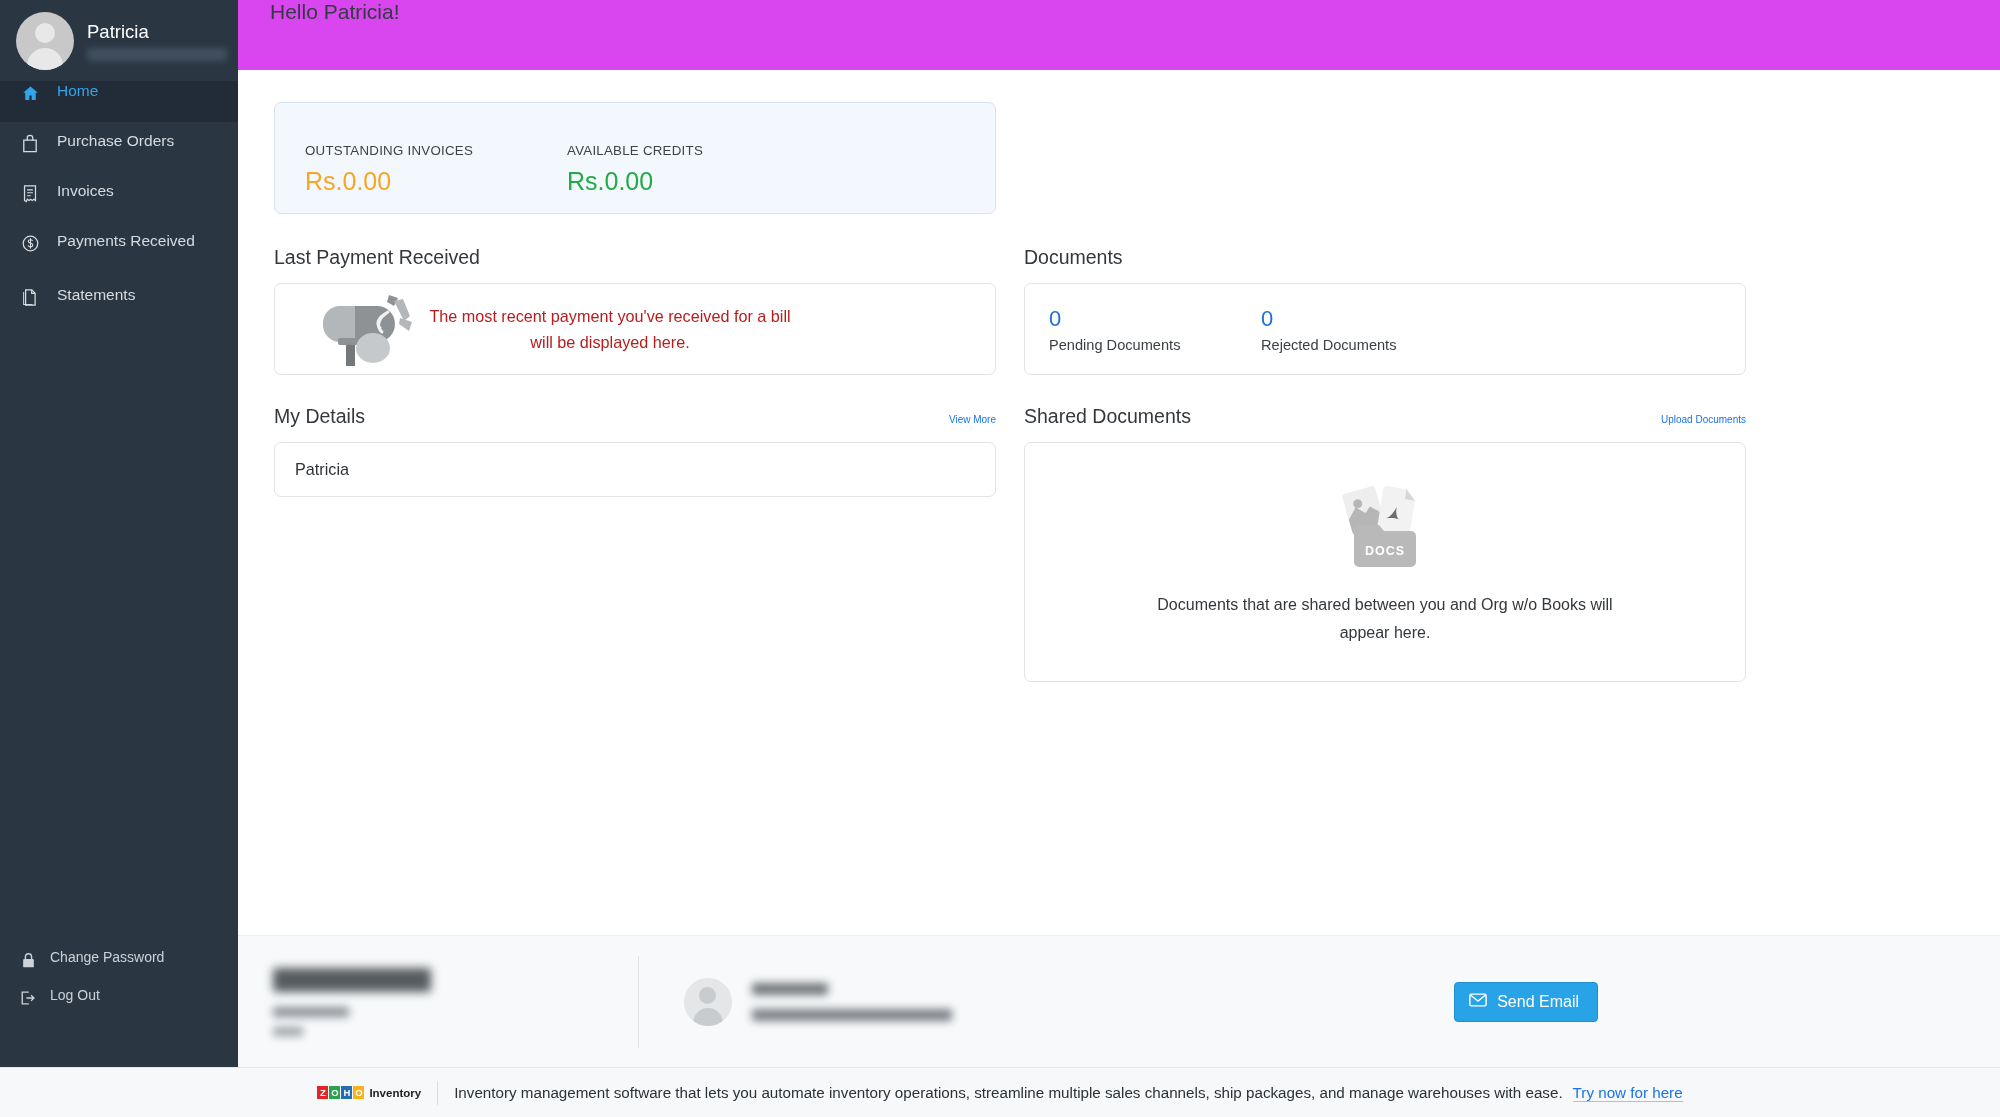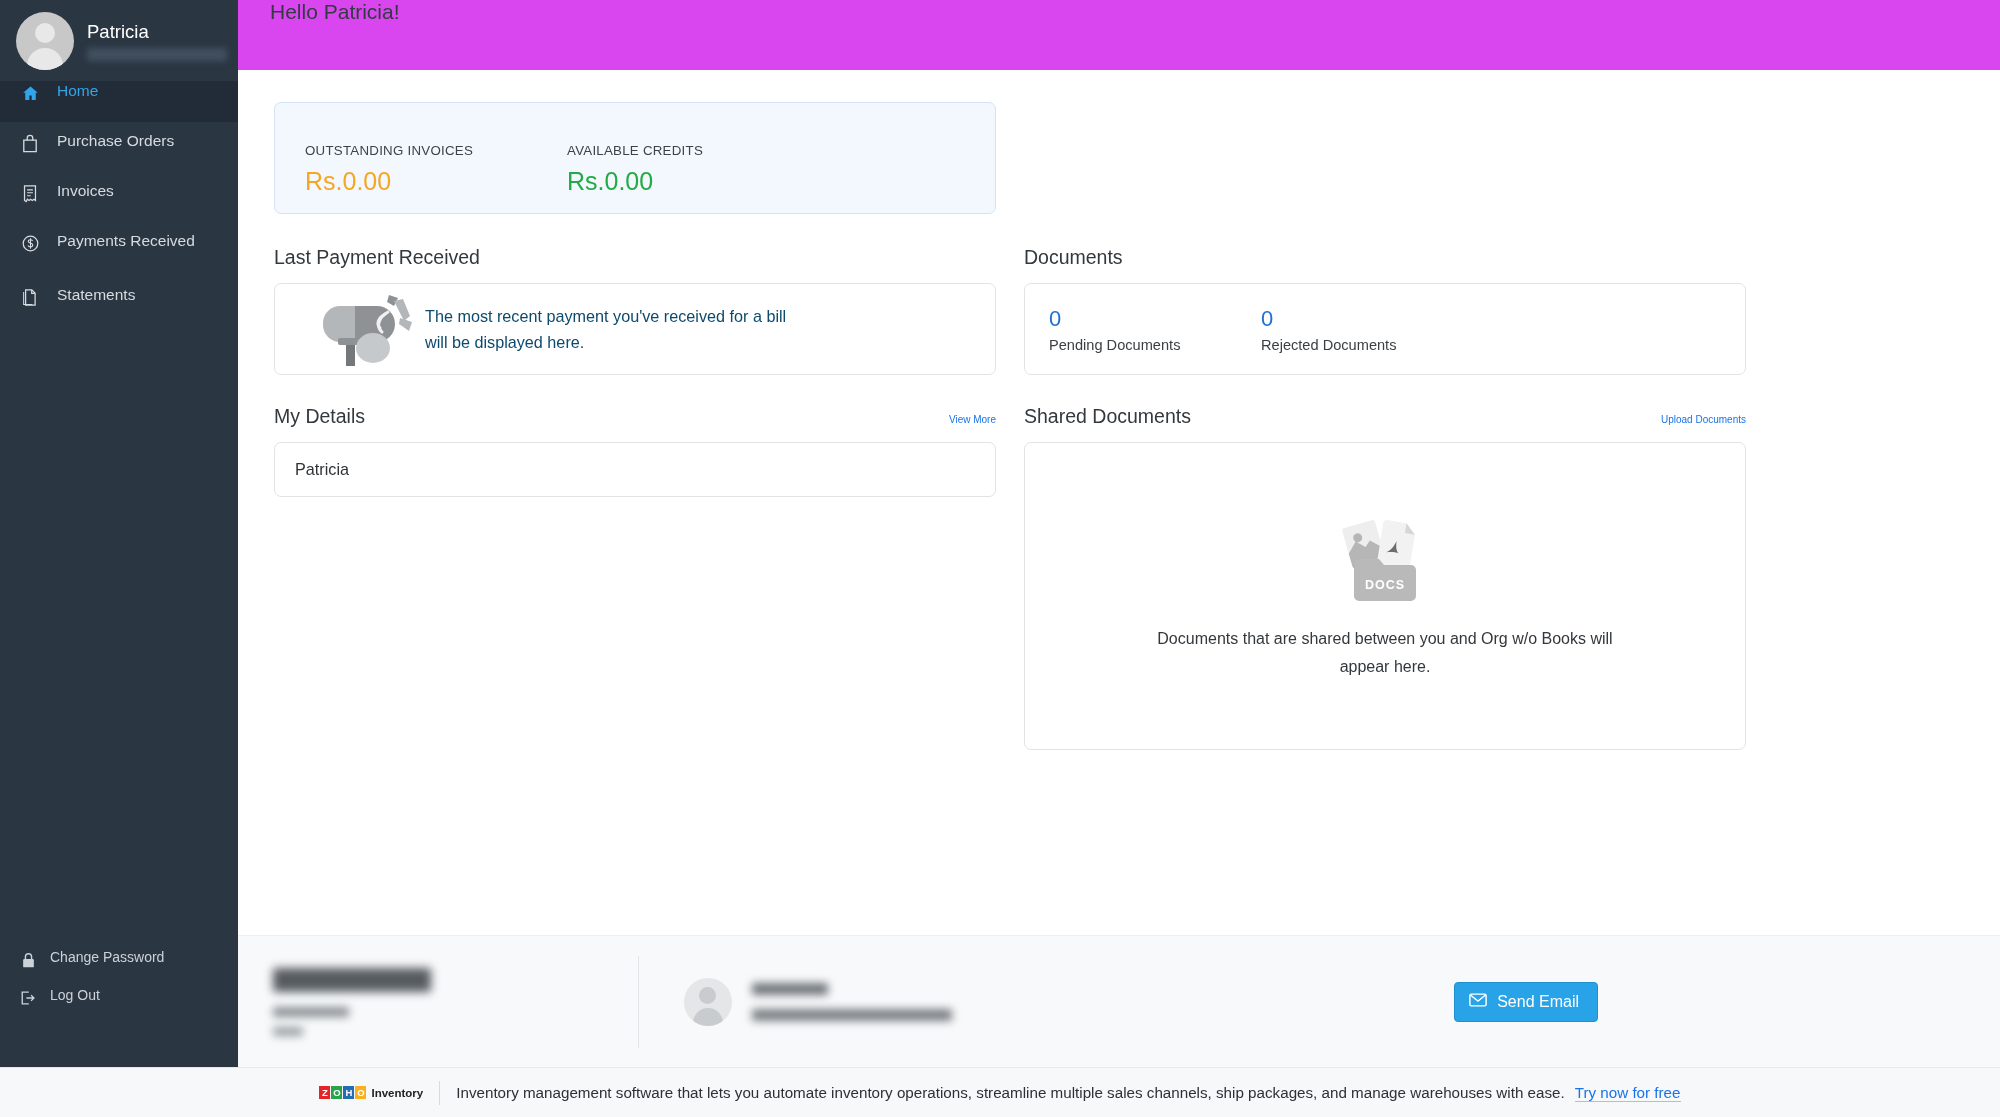--- a/index.html
+++ b/index.html
@@ -126,35 +126,35 @@
 
   .panel {
     border: 1px solid #e2e3e5;
     border-radius: 7px;
     background: #fff;
   }
 
   
   .lp-panel { height: 92px; display: flex; align-items: center; padding-left: 18px; }
   .lp-art { width: 132px; height: 78px; flex: 0 0 132px; position: relative; }
-  .lp-text { font-size: 16.2px; color: #0c4a6e; line-height: 26px; max-width: 370px; }
+  .lp-text { font-size: 16.2px; color: #b91c1c; line-height: 26px; max-width: 370px; text-align: center; }
 
   
   .docs-panel { height: 92px; display: flex; align-items: center; padding-left: 24px; }
   .docs-item { width: 212px; }
   .docs-num { font-size: 22px; color: #1f6fd4; line-height: 26px; }
   .docs-cap { font-size: 14.6px; color: #3b4045; margin-top: 5px; }
 
   
   .md-panel { height: 55px; display: flex; align-items: center; padding-left: 20px; }
   .md-name { font-size: 16.2px; color: #2e3338; }
 
   
   .sd-panel {
-    height: 308px;
+    height: 240px;
     display: flex; flex-direction: column;
     align-items: center; justify-content: center;
     padding-top: 4px;
   }
   .sd-art { width: 100px; height: 90px; position: relative; margin-bottom: 20px; }
   .sd-text { font-size: 16px; color: #33383d; line-height: 28px; text-align: center; max-width: 470px; }
 
   
   .footer {
     position: absolute; left: 0; bottom: 0;
@@ -462,16 +462,16 @@
   <div class="banner">
     <div class="zoho-logo">
       <span class="zl-box zl-z">Z</span>
       <span class="zl-box zl-o1">O</span>
       <span class="zl-box zl-h">H</span>
       <span class="zl-box zl-o2">O</span>
       <span class="zl-word">Inventory</span>
     </div>
     <div class="banner-sep"></div>
     <div class="banner-text">Inventory management software that lets you automate inventory operations, streamline multiple sales channels, ship packages, and manage warehouses with ease.</div>
-    <div class="banner-link">Try now for free</div>
+    <div class="banner-link">Try now for here</div>
   </div>
 
 </div>
 
 </body></html>

